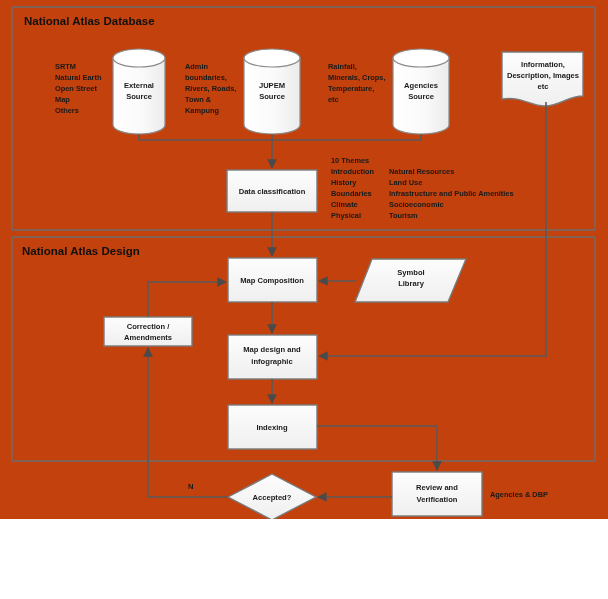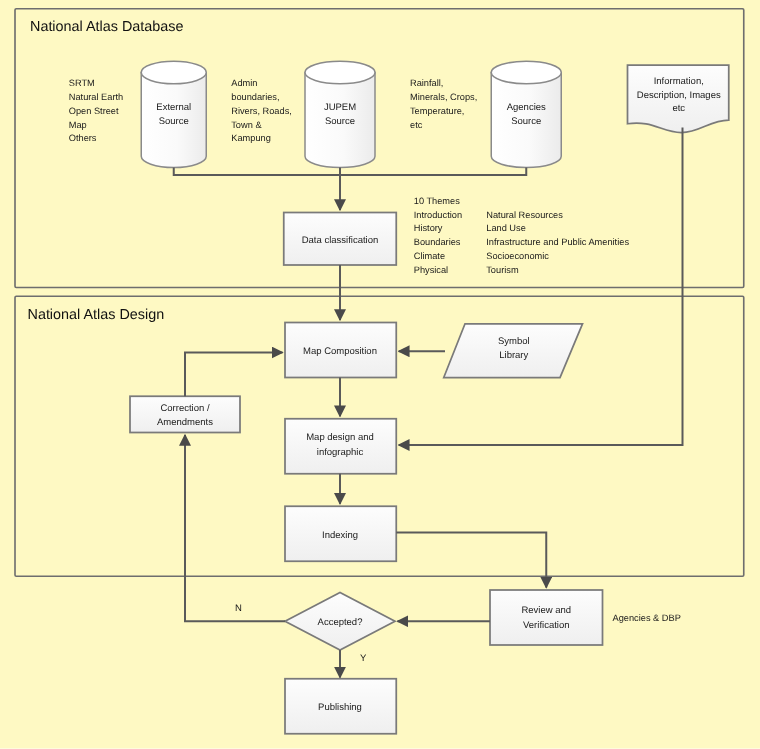--- a/index.html
+++ b/index.html
@@ -7,23 +7,24 @@
     margin: 0;
     padding: 0;
     background: #ffffff;
   }
   body {
     font-family: "Liberation Sans", sans-serif;
   }
   #diagram-root {
     position: relative;
     width: 608px;
-    height: 599px;
-    background: #fef9c3;
+    height: 519px;
+    background: #c2410c;
     overflow: hidden;
+    font-weight: bold;
   }
   svg#flow {
     display: block;
     width: 608px;
     height: 599px;
   }
   .shape-fill-grad {
     stroke: #7a7a7a;
     stroke-width: 1.4;
   }

